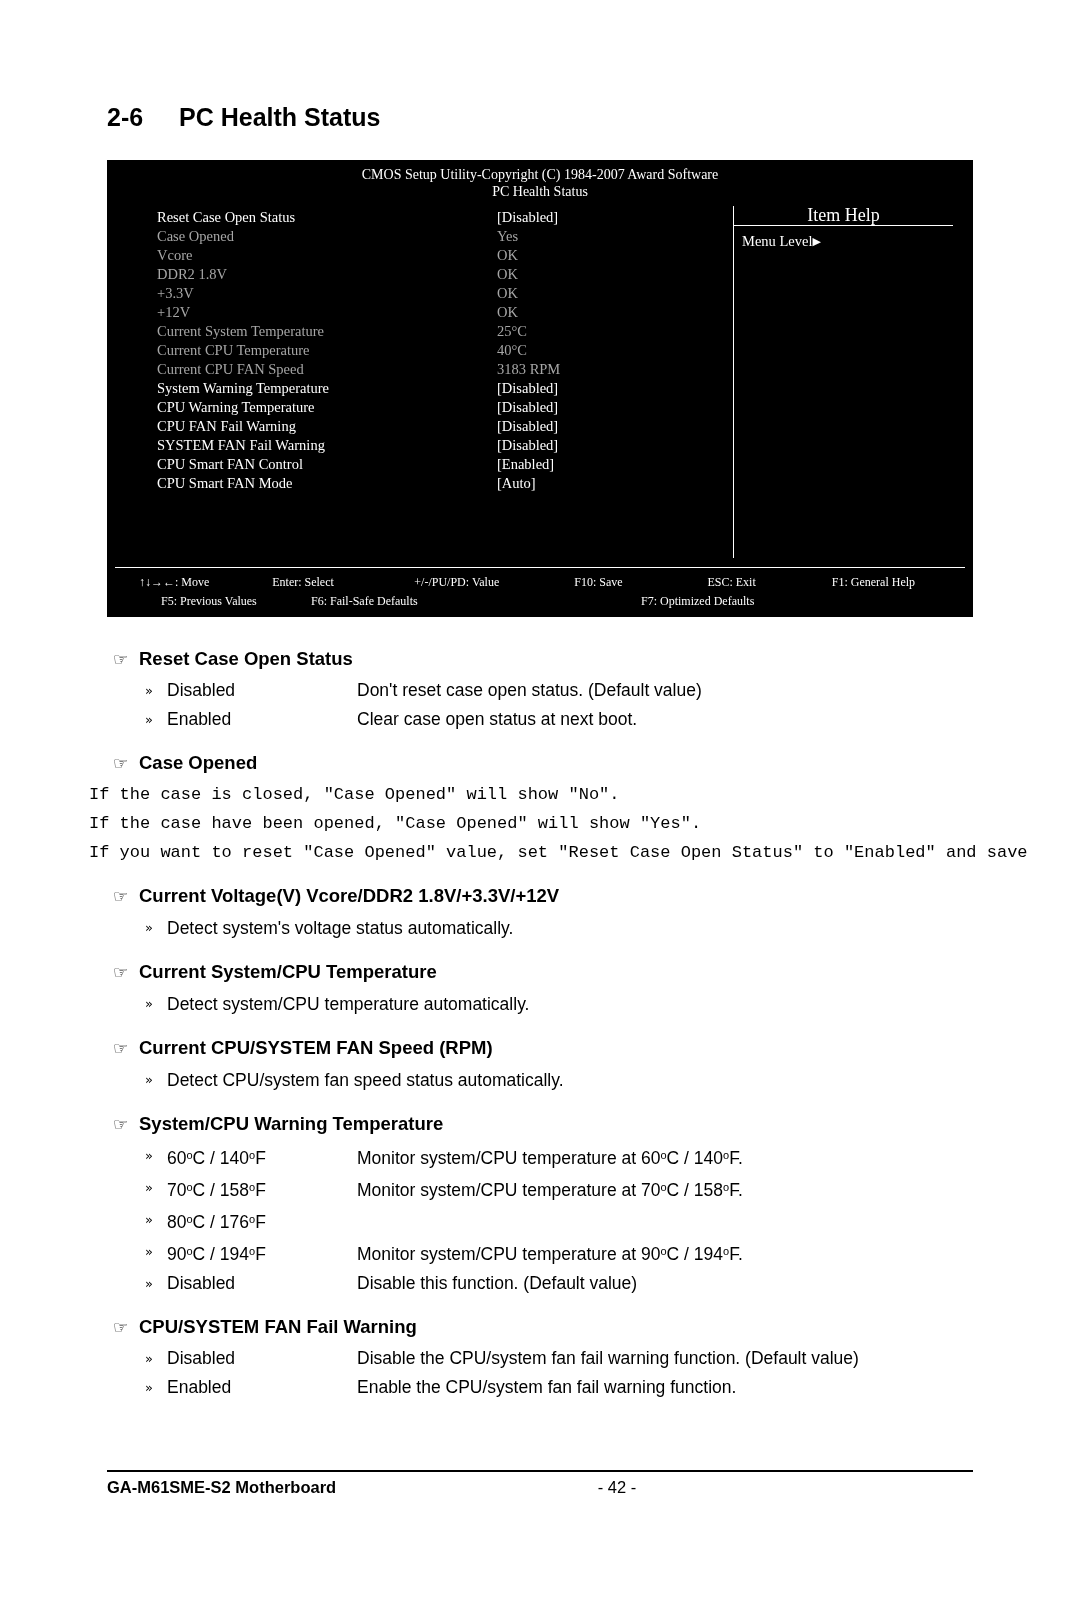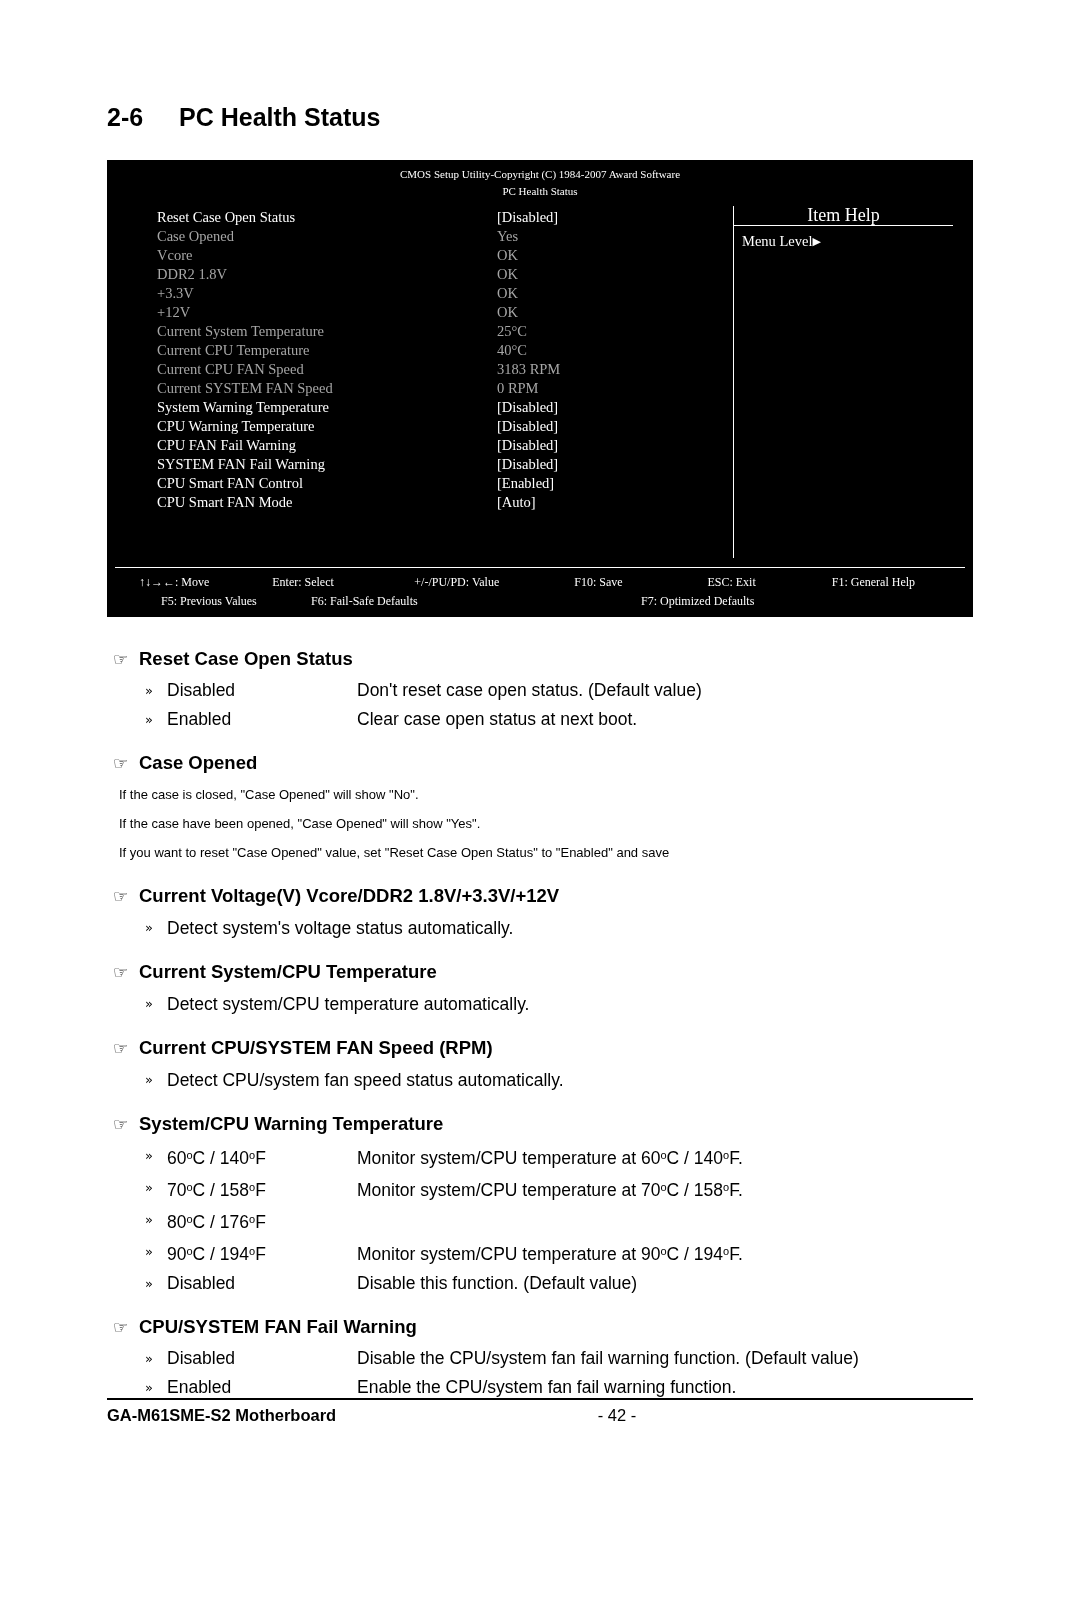--- a/index.html
+++ b/index.html
@@ -52,21 +52,21 @@
     height: 457px;
     background: #000000;
     color: #ffffff;
     font-family: "Liberation Serif", serif;
     font-size: 14.5px;
     box-sizing: border-box;
     padding: 6px 8px;
   }
   .bios-title {
     text-align: center;
-    font-size: 11px;
+    font-size: 14px;
     line-height: 17px;
     color: #ffffff;
   }
   .bios-body {
     position: relative;
     margin-top: 8px;
     height: 360px;
   }
   .bios-left {
     position: absolute;
@@ -176,34 +176,35 @@
   }
   .opt-label { width: 190px; }
   .opt-desc { flex: 1; }
   .bullet-line {
     display: flex;
     margin-left: 145px;
     font-size: 17.5px;
     line-height: 30px;
   }
   .para {
-    margin-left: 119px;
-    font-size: 13px;
+    margin-left: 89px;
+    font-size: 17px;
     line-height: 29px;
+    font-family: Liberation Mono, monospace;
   }
   sup.deg {
     font-size: 11px;
     vertical-align: 5px;
   }
 
   
   .page-footer {
     position: absolute;
     left: 107px;
-    top: 1398px;
+    top: 1470px;
     width: 866px;
     border-top: 2px solid #000;
     padding-top: 6px;
     display: flex;
     font-size: 16.5px;
     font-weight: bold;
   }
   .pf-left { width: 420px; }
   .pf-center { width: 180px; text-align: center; font-weight: normal;}
 </style>
@@ -252,24 +253,20 @@
           <span class="lbl dim">Current System Temperature</span>
           <span class="val dim">25°C</span>
         </div>
         <div class="bios-row">
           <span class="lbl dim">Current CPU Temperature</span>
           <span class="val dim">40°C</span>
         </div>
         <div class="bios-row">
           <span class="lbl dim">Current CPU FAN Speed</span>
           <span class="val dim">3183 RPM</span>
-        </div>
-        <div class="bios-row">
-          <span class="lbl dim">Current SYSTEM FAN Speed</span>
-          <span class="val dim">0     RPM</span>
         </div>
         <div class="bios-row">
           <span class="lbl bright">System Warning Temperature</span>
           <span class="val bright">[Disabled]</span>
         </div>
         <div class="bios-row">
           <span class="lbl bright">CPU Warning Temperature</span>
           <span class="val bright">[Disabled]</span>
         </div>
         <div class="bios-row">

